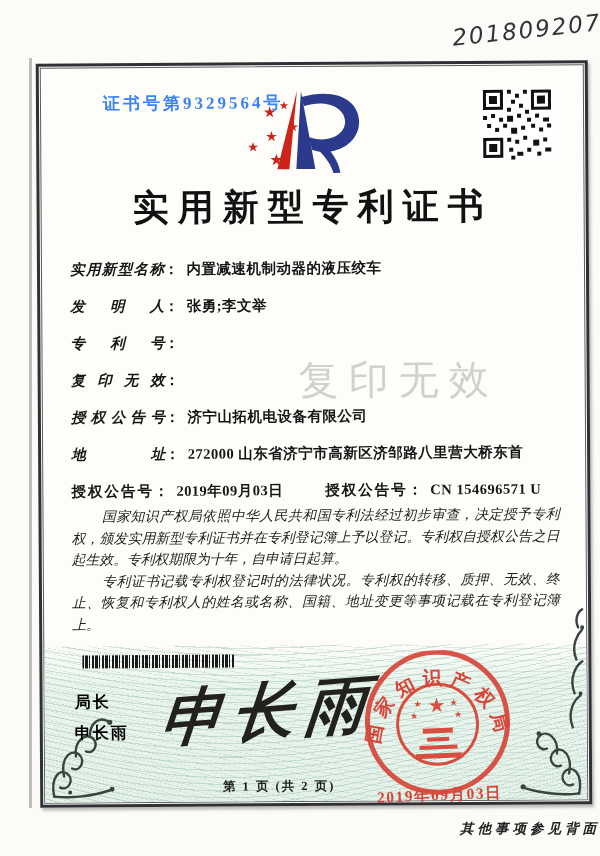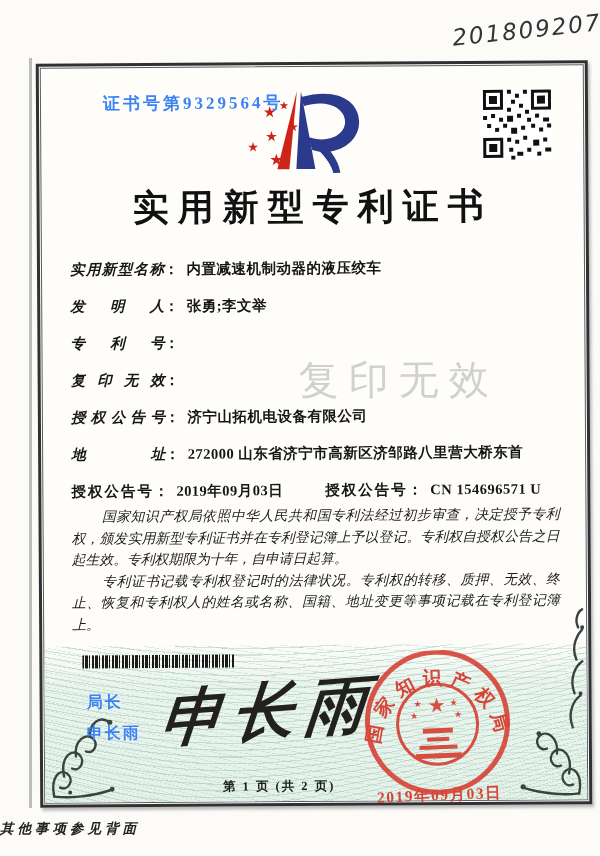--- a/index.html
+++ b/index.html
@@ -52,32 +52,32 @@
 
   .green-band{position:absolute;left:2px;right:2px;bottom:2px;height:156px;
     background:
       repeating-radial-gradient(ellipse 140% 95% at 30% 165%,rgba(118,172,148,.30) 0 1px,transparent 1px 6px),
       repeating-radial-gradient(ellipse 150% 90% at 78% 175%,rgba(118,172,148,.22) 0 1px,transparent 1px 7px),
       linear-gradient(180deg,rgba(238,247,241,.1) 0,#e9f4ed 26%,#e4f1e9 100%);}
 
   .flourish-left{position:absolute;left:5px;bottom:4px;}
   .flourish-right{position:absolute;right:4px;bottom:4px;}
 
-  .sig-labels{position:absolute;left:44px;top:620px;font-size:16px;font-weight:700;
-    color:#3b82f6;line-height:31px;letter-spacing:2px;}
+  .sig-labels{position:absolute;left:32px;top:620px;font-size:16px;font-weight:700;
+    color:#000000;line-height:31px;letter-spacing:2px;}
   .sig-script{position:absolute;left:118px;top:602px;width:280px;
     font-size:62px;font-weight:600;font-style:italic;color:#23211e;
     transform:rotate(-4deg) skewX(-10deg);letter-spacing:10px;white-space:nowrap;}
 
   .seal{position:absolute;left:296px;top:586px;opacity:.93;transform:rotate(-2deg);}
 
   .footer-page{position:absolute;left:0;right:74px;bottom:8px;text-align:center;
     font-size:12.5px;font-weight:600;letter-spacing:2px;color:#1d1d1d;}
 
-  .back-note{position:absolute;left:0;top:820px;width:100%;text-align:left;
+  .back-note{position:absolute;left:0;top:820px;width:100%;text-align:right;
     font-size:13.5px;font-style:italic;font-weight:600;letter-spacing:4px;color:#222;}
 </style>
 </head>
 <body>
 
 <div class="photo">
 
   <div class="handwritten">2018092074</div>
 
   <div class="scan-edge"></div>

